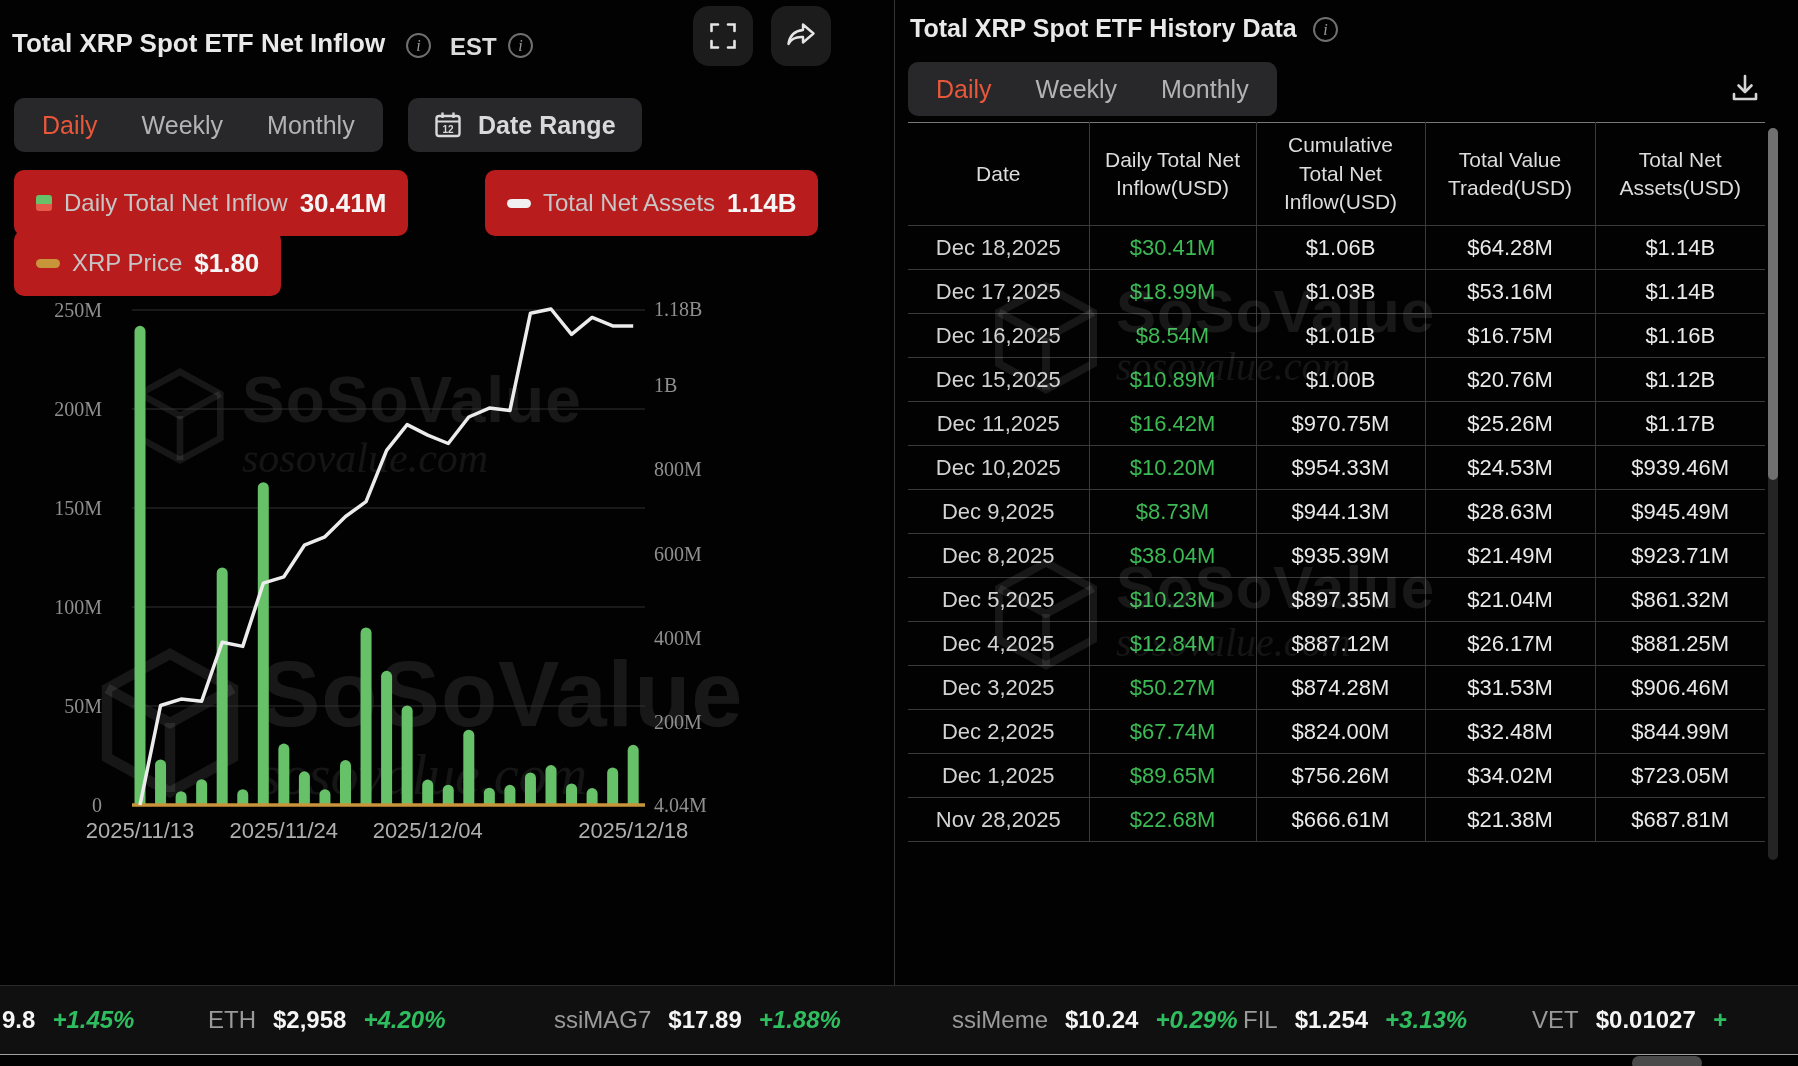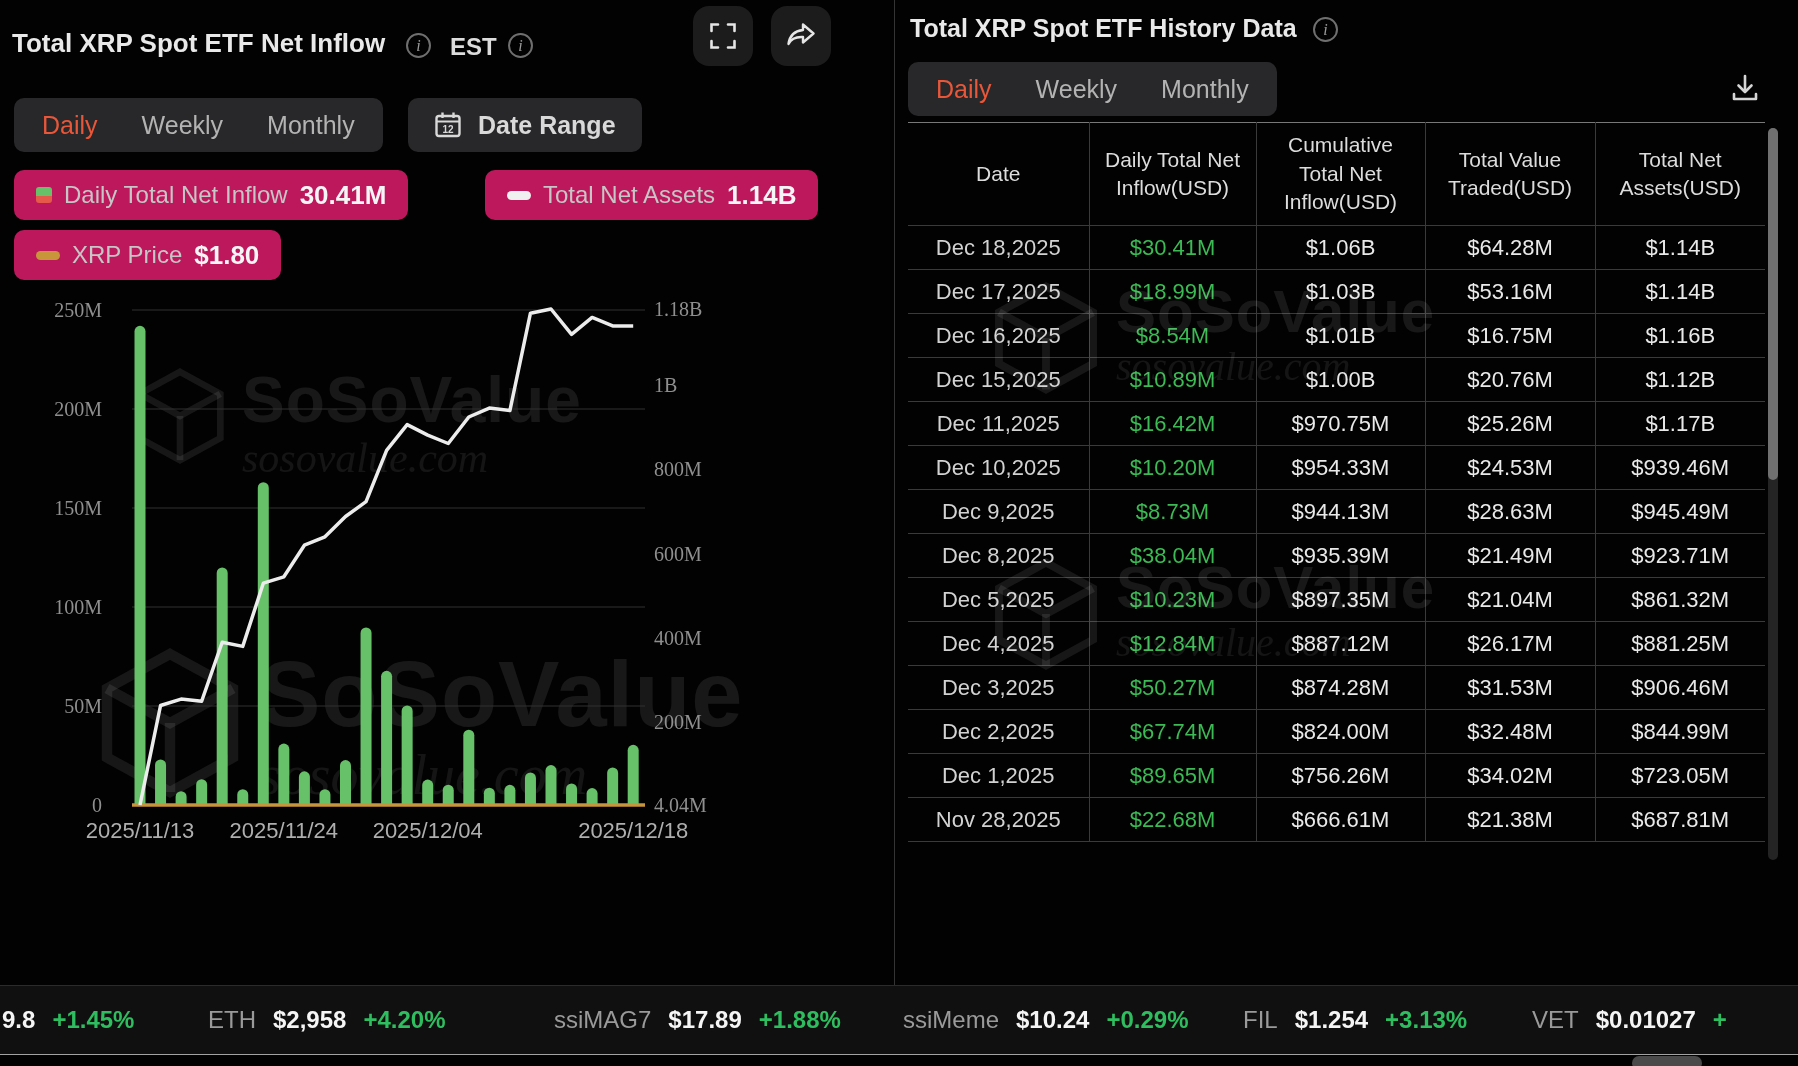--- a/index.html
+++ b/index.html
@@ -14,22 +14,22 @@
       color:#9a9a9a;font-family:"Liberation Serif",serif;font-style:italic;font-size:16px;
       display:flex;align-items:center;justify-content:center;}
   .est-label{font-size:24px;color:#dcdcdc;font-weight:600;}
   .sq-btn{width:60px;height:60px;background:#1c1c1d;border-radius:16px;display:flex;
       align-items:center;justify-content:center;cursor:pointer;}
   .pill{background:#28282a;border-radius:10px;display:inline-flex;align-items:center;}
   .tab-pill{height:54px;padding:0 28px;gap:44px;font-size:25px;}
   .tab{color:#b3b3b3;cursor:pointer;white-space:nowrap;}
   .tab.active{color:#e8573a;}
   .daterange-btn{height:54px;padding:0 26px;gap:16px;font-size:25px;font-weight:700;color:#d9d9d9;cursor:pointer;}
-  .legend-chip{background:#be185d;border-radius:10px;height:50px;display:inline-flex;
-      align-items:center;padding:0 22px;gap:12px;font-size:24px;color:#c6c6c6;cursor:pointer;white-space:nowrap;}
+  .legend-chip{background:#b91c1c;border-radius:10px;height:50px;display:inline-flex;
+      align-items:center;padding:8px 22px;gap:12px;font-size:24px;color:#c6c6c6;cursor:pointer;white-space:nowrap;}
   .legend-chip b{color:#f5f5f5;font-size:26px;}
   .li-bar{width:16px;height:16px;border-radius:3px;overflow:hidden;display:inline-block;}
   .li-bar .t{display:block;height:9px;}
   .li-bar .b{display:block;height:7px;}
   .li-dash{width:24px;height:9px;border-radius:5px;display:inline-block;}
 
   
   #chart-svg{left:0;top:278px;z-index:2;}
   .yl{font-family:"Liberation Serif",serif;font-size:20px;fill:#8f8f8f;}
   .xl{font-family:"Liberation Sans",sans-serif;font-size:22px;fill:#aeaeae;}
@@ -59,21 +59,21 @@
   #scrollbar-track{left:873px;top:128px;width:10px;height:732px;background:#242424;border-radius:5px;}
   #scrollbar-thumb{left:873px;top:128px;width:10px;height:352px;background:#707070;border-radius:5px;cursor:pointer;}
 
   
   #ticker-bar{left:0;top:985px;width:1798px;height:68px;background:#101010;
       border-top:1px solid #2b2b2b;border-bottom:1px solid #a3a3a3;z-index:8;}
   .tk-group{position:absolute;top:0;height:68px;display:flex;align-items:center;gap:17px;
       font-size:24px;white-space:nowrap;cursor:pointer;}
   .tk-sym{color:#9a9a9a;}
   .tk-price{color:#f5f5f5;font-weight:700;}
-  .tk-chg{font-weight:600;}
+  .tk-chg{font-weight:600;font-style:italic;}
   #bottom-pill{left:1632px;top:1056px;width:70px;height:14px;background:#4a4a4a;border-radius:7px;z-index:9;}
 </style>
 </head>
 <body>
 
 <div id="app">
 
   <div id="left-panel" class="abs">
 
     <div class="abs panel-title" style="left:12px;top:28px;">Total XRP Spot ETF Net Inflow</div>
@@ -393,21 +393,21 @@
       <div class="tk-group" style="left: 208px;">
         <span class="tk-sym">ETH</span>
         <span class="tk-price">$2,958</span>
         <span class="tk-chg" style="color: rgb(47, 190, 95);">+4.20%</span>
       </div>
       <div class="tk-group" style="left: 554px;">
         <span class="tk-sym">ssiMAG7</span>
         <span class="tk-price">$17.89</span>
         <span class="tk-chg" style="color: rgb(47, 190, 95);">+1.88%</span>
       </div>
-      <div class="tk-group" style="left: 903px;">
+      <div class="tk-group" style="left: 952px;">
         <span class="tk-sym">ssiMeme</span>
         <span class="tk-price">$10.24</span>
         <span class="tk-chg" style="color: rgb(47, 190, 95);">+0.29%</span>
       </div>
       <div class="tk-group" style="left: 1243px;">
         <span class="tk-sym">FIL</span>
         <span class="tk-price">$1.254</span>
         <span class="tk-chg" style="color: rgb(47, 190, 95);">+3.13%</span>
       </div>
       <div class="tk-group" style="left: 1532px;">

